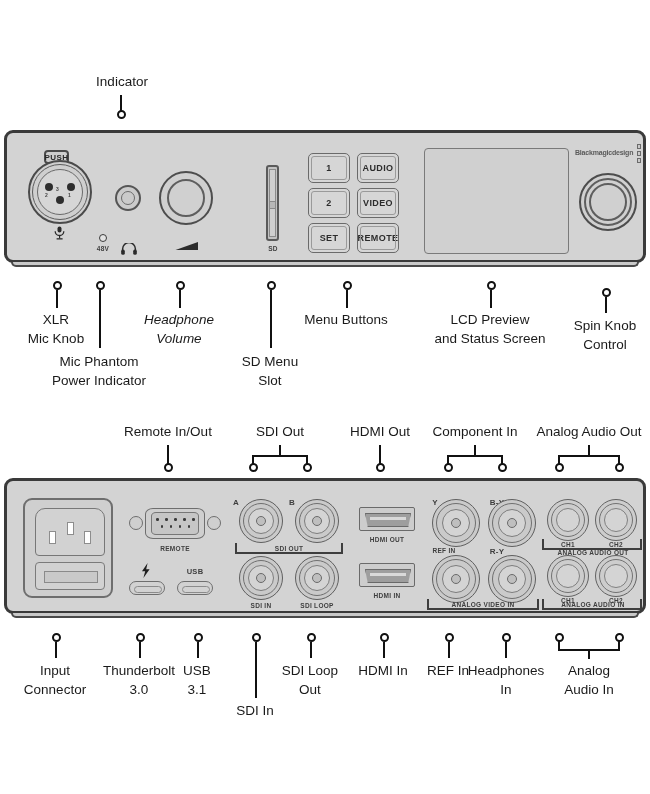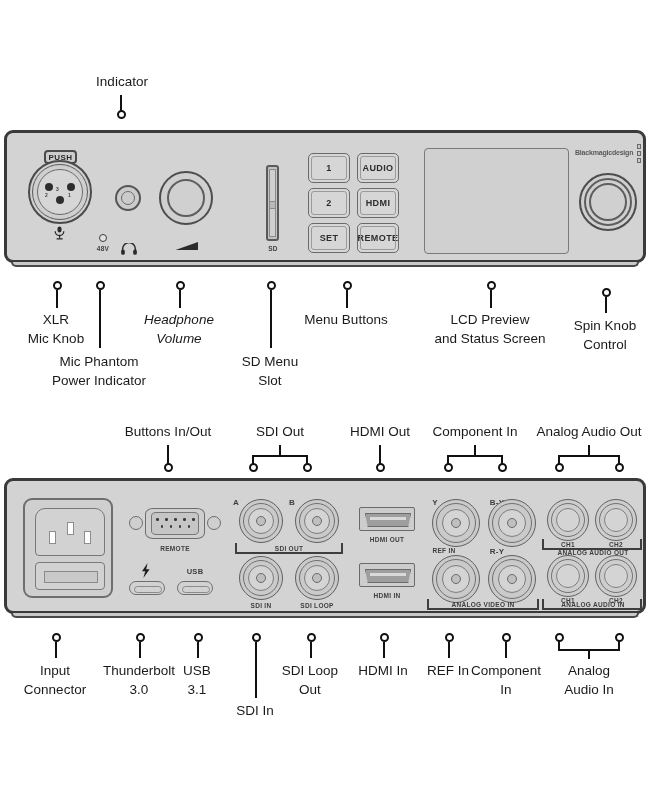--- a/index.html
+++ b/index.html
@@ -173,21 +173,21 @@
 
   <div class="callout" style="left:0;top:0;">
     <div class="lbl" style="left:62px;top:72px;width:120px;">Indicator</div>
     <div class="stem" style="left:120px;top:95px;height:18px;"></div>
     <div class="dot" style="left:116.5px;top:110px;"></div>
   </div>
 
   <div class="panel" style="left:4px;top:130px;width:642px;height:133px;">
 
     <div style="position:absolute;left:18px;top:17px;width:70px;height:88px;">
-      <div class="push" style="left:19px;top:0px;width:33px;height:14px;">
+      <div class="push" style="left:19px;top:0px;width:25px;height:14px;">
         <span>PUSH</span>
       </div>
       <div class="xlr-ring" style="left:3px;top:10px;width:64px;height:64px;"></div>
       <div class="xlr-ring2" style="left:7px;top:14px;width:56px;height:56px;"></div>
       <div class="xlr-inner" style="left:12px;top:19px;width:46px;height:46px;"></div>
       <div class="xlr-pin" style="left:20px;top:33px;"></div>
       <div class="xlr-pin" style="left:42px;top:33px;"></div>
       <div class="xlr-pin" style="left:31px;top:46px;"></div>
       <div class="xlr-pinnum" style="left:20px;top:42px;">2</div>
       <div class="xlr-pinnum" style="left:31px;top:36px;">3</div>
@@ -230,21 +230,21 @@
     <div class="btn" style="left:350px;top:20px;width:42px;height:30px;">
       <span class="bevel"></span>
       <span>AUDIO</span>
     </div>
     <div class="btn" style="left:301px;top:55px;width:42px;height:30px;">
       <span class="bevel"></span>
       <span>2</span>
     </div>
     <div class="btn" style="left:350px;top:55px;width:42px;height:30px;">
       <span class="bevel"></span>
-      <span>HDMI</span>
+      <span>VIDEO</span>
     </div>
     <div class="btn" style="left:301px;top:90px;width:42px;height:30px;">
       <span class="bevel"></span>
       <span>SET</span>
     </div>
     <div class="btn" style="left:350px;top:90px;width:42px;height:30px;">
       <span class="bevel"></span>
       <span>REMOTE</span>
     </div>
 
@@ -301,21 +301,21 @@
   </div>
 
   <div class="callout">
     <div class="dot" style="left:601.5px;top:288px;"></div>
     <div class="stem" style="left:605px;top:297px;height:16px;"></div>
     <div class="lbl" style="left:550px;top:316px;width:110px;">Spin Knob
 Control</div>
   </div>
 
   <div class="callout">
-    <div class="lbl" style="left:108px;top:422px;width:120px;">Buttons In/Out</div>
+    <div class="lbl" style="left:108px;top:422px;width:120px;">Remote In/Out</div>
     <div class="stem" style="left:167px;top:445px;height:20px;"></div>
     <div class="dot" style="left:163.5px;top:463px;"></div>
   </div>
 
   <div class="callout">
     <div class="lbl" style="left:220px;top:422px;width:120px;">SDI Out</div>
     <div class="stem" style="left:279px;top:445px;height:11px;"></div>
     <div class="hbar" style="left:252px;top:455px;width:56px;"></div>
     <div class="stem" style="left:252px;top:455px;height:9px;"></div>
     <div class="stem" style="left:306px;top:455px;height:9px;"></div>
@@ -561,21 +561,21 @@
 
   <div class="callout">
     <div class="dot" style="left:444.5px;top:633px;"></div>
     <div class="stem" style="left:448px;top:642px;height:16px;"></div>
     <div class="lbl" style="left:413px;top:661px;width:70px;">REF In</div>
   </div>
 
   <div class="callout">
     <div class="dot" style="left:501.5px;top:633px;"></div>
     <div class="stem" style="left:505px;top:642px;height:16px;"></div>
-    <div class="lbl" style="left:460px;top:661px;width:92px;">Component
+    <div class="lbl" style="left:460px;top:661px;width:92px;">Headphones
 In</div>
   </div>
 
   <div class="callout">
     <div class="dot" style="left:554.5px;top:633px;"></div>
     <div class="dot" style="left:614.5px;top:633px;"></div>
     <div class="stem" style="left:558px;top:641px;height:9px;"></div>
     <div class="stem" style="left:618px;top:641px;height:9px;"></div>
     <div class="hbar" style="left:558px;top:649px;width:62px;"></div>
     <div class="stem" style="left:588px;top:649px;height:10px;"></div>

